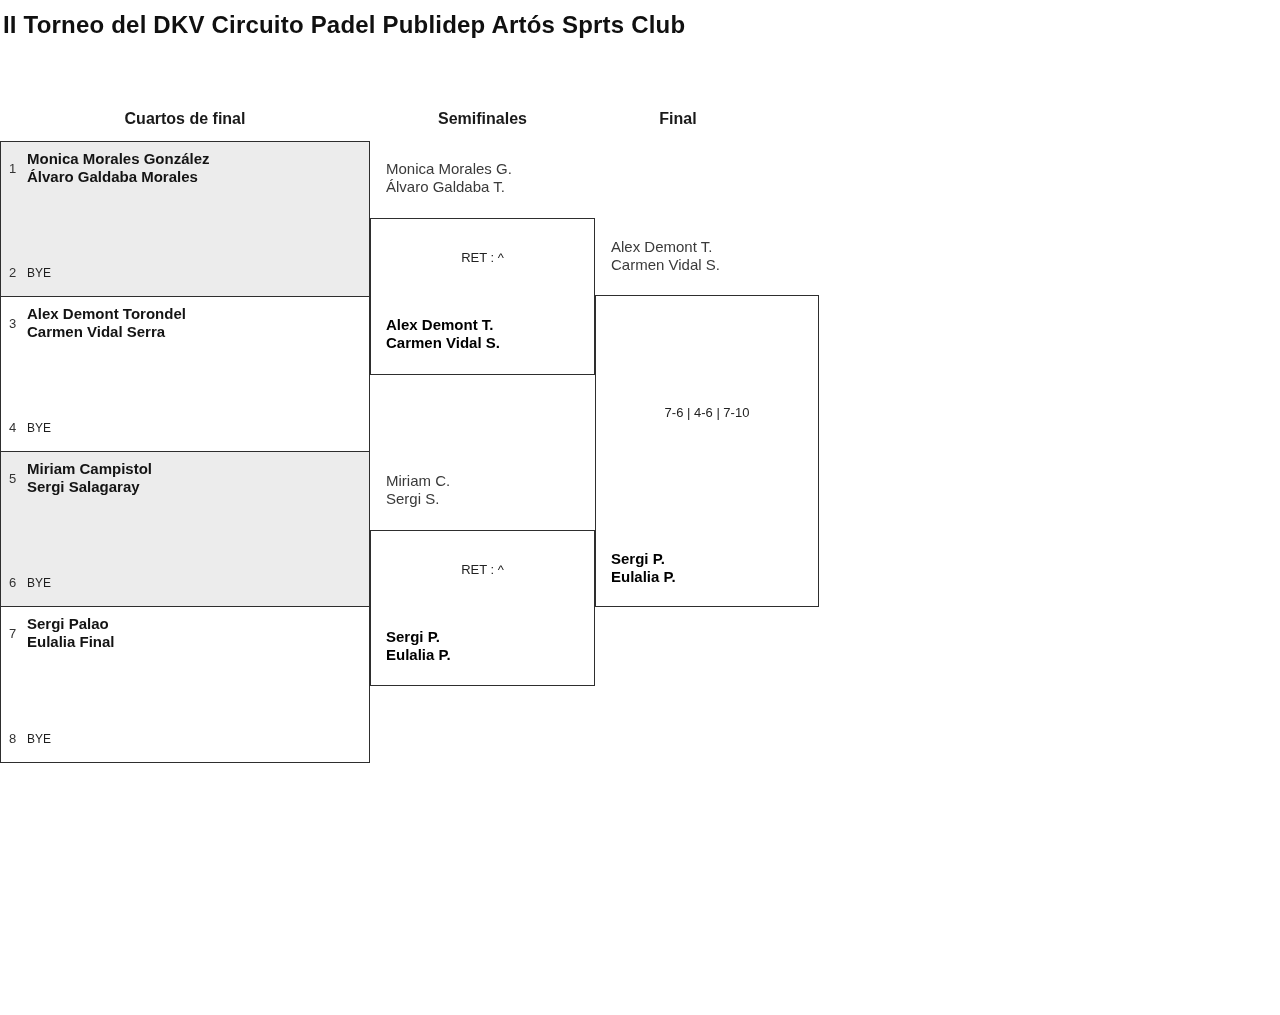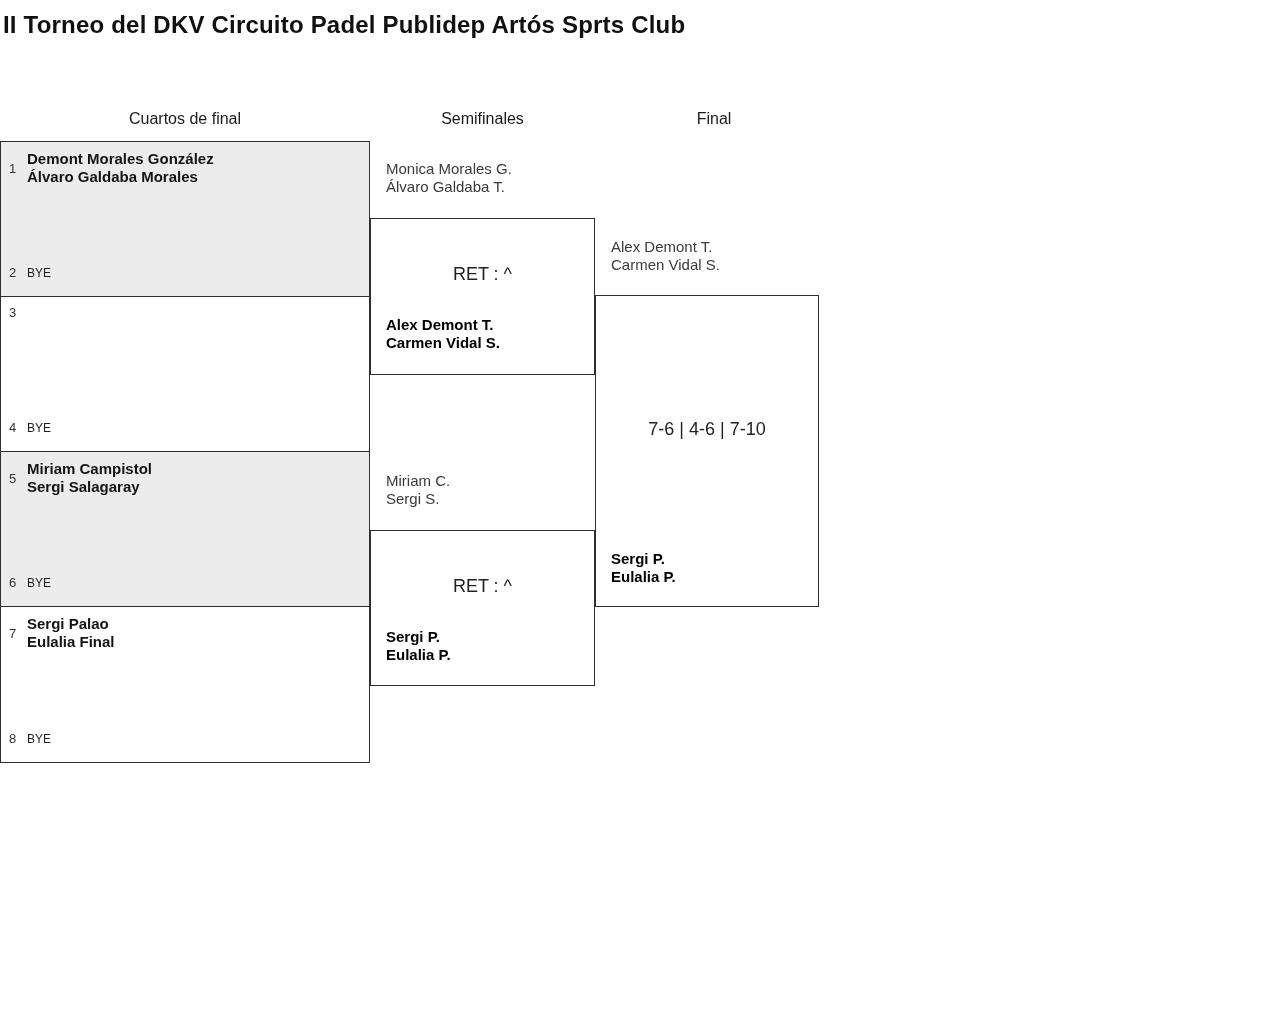--- a/index.html
+++ b/index.html
@@ -11,26 +11,26 @@
   }
   .page { position:relative; width:1280px; height:1015px; overflow:hidden; background:#fff; }
 
   .title {
     position:absolute; left:3px; top:8px;
     font-size:24px; line-height:34px; font-weight:700; color:#101010;
     letter-spacing:0.2px; white-space:nowrap;
   }
 
   .col-header {
-    position:absolute; top:110px; font-size:16px; font-weight:400;
+    position:absolute; top:110px; font-size:16px; font-weight:700;
     color:#1a1a1a; text-align:center;
   }
   .hdr-qf { left:0;   width:370px; }
   .hdr-sf { left:370px; width:225px; }
-  .hdr-f  { left:602px; width:224px; }
+  .hdr-f  { left:566px; width:224px; }
 
   .box { position:absolute; border:1px solid #2e2e2e; }
 
   .qf { left:0; width:370px; height:156px; }
   .qf1 { top:141px; background:#ececec; }
   .qf2 { top:296px; background:#ffffff; }
   .qf3 { top:451px; background:#ececec; }
   .qf4 { top:606px; height:157px; background:#ffffff; }
 
   .slot { position:absolute; left:8px; right:6px; display:flex; align-items:center; }
@@ -40,21 +40,21 @@
   .team { font-size:15px; font-weight:600; line-height:18px; color:#141414; }
   .bye  { font-size:12px; font-weight:500; color:#1e1e1e; }
 
   .sf { left:370px; width:225px; background:transparent; }
   .sf1 { top:218px; height:157px; }
   .sf2 { top:530px; height:156px; }
   .final-box { left:595px; top:295px; width:224px; height:312px; background:transparent; }
 
   .label { position:absolute; font-size:15px; line-height:18px; color:#3a3a3a;margin-left:9px; }
   .label.bold { font-weight:700; color:#000; }
-  .score { position:absolute; font-size:18px; line-height:18px; color:#222; text-align:center;margin-top:16px; }
+  .score { position:absolute; font-size:13px; line-height:18px; color:#222; text-align:center; }
 
   .lbl-sf1-team1  { left:377px; top:160px; }
   .scr-sf1        { left:370px; width:225px; top:249px; }
   .lbl-sf1-winner { left:377px; top:316px; }
   .lbl-sf2-team1  { left:377px; top:472px; }
   .scr-sf2        { left:370px; width:225px; top:561px; }
   .lbl-sf2-winner { left:377px; top:628px; }
   .lbl-f-team1    { left:602px; top:238px; }
   .scr-f          { left:595px; width:224px; top:404px; }
   .lbl-f-winner   { left:602px; top:550px; }
@@ -69,33 +69,37 @@
   </div>
 
   <div class="col-header hdr-qf">Cuartos de final</div>
   <div class="col-header hdr-sf">Semifinales</div>
   <div class="col-header hdr-f">Final</div>
 
   <div class="box qf qf1">
     <div class="slot slot-top">
       <span class="seed">1</span>
       <span class="team">
-        <div>Demont Morales González</div>
+        <div>Monica Morales González</div>
         <div>Álvaro Galdaba Morales</div>
       </span>
     </div>
     <div class="slot slot-bottom">
       <span class="seed">2</span>
       <span class="bye">BYE</span>
     </div>
   </div>
 
   <div class="box qf qf2">
     <div class="slot slot-top">
       <span class="seed">3</span>
+      <span class="team">
+        <div>Alex Demont Torondel</div>
+        <div>Carmen Vidal Serra</div>
+      </span>
     </div>
     <div class="slot slot-bottom">
       <span class="seed">4</span>
       <span class="bye">BYE</span>
     </div>
   </div>
 
   <div class="box qf qf3">
     <div class="slot slot-top">
       <span class="seed">5</span>

